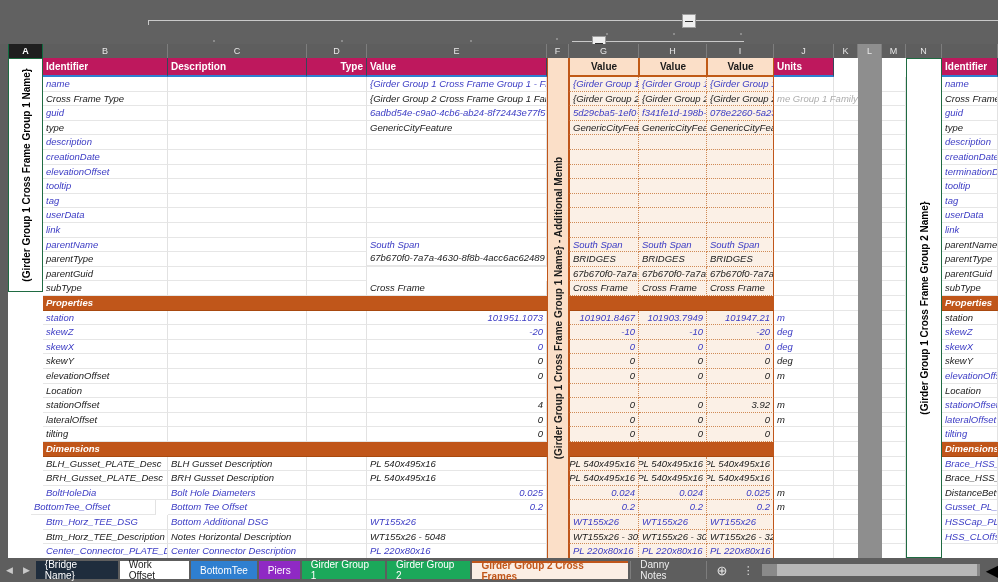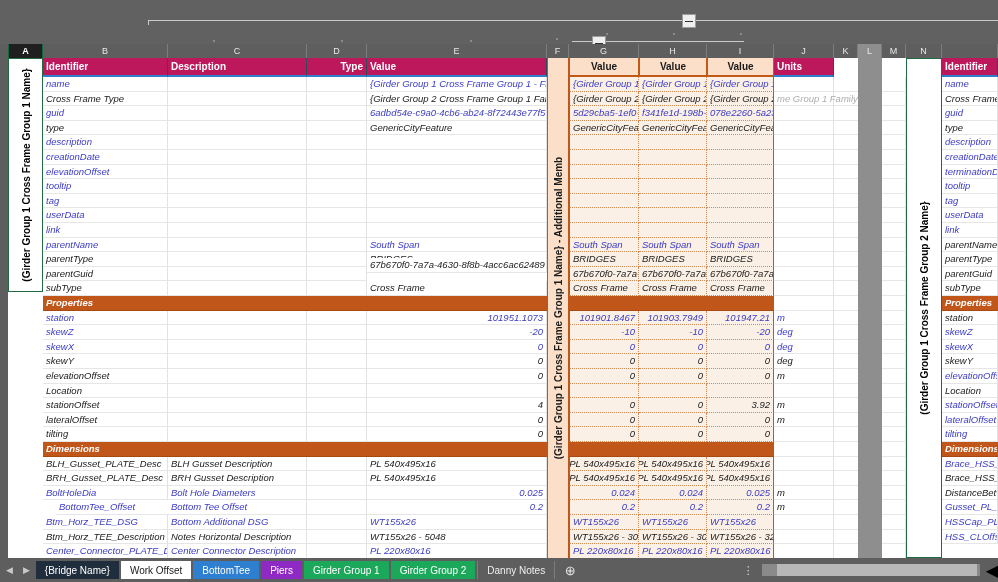--- a/index.html
+++ b/index.html
@@ -270,21 +270,21 @@
         <div class="cell ital" style="left: 299px; top: 194.2px; width: 60px; height: 14.6px;"></div>
         <div class="cell ital" style="left: 359px; top: 194.2px; width: 180px; height: 14.6px;">BRIDGES</div>
         <div class="cell grp ital" style="border-left: 1px solid rgb(192, 86, 26); border-right: 1px dotted rgb(207, 138, 86); position: absolute; left: 561px; top: 194.2px; width: 70px; height: 14.6px;">BRIDGES</div>
         <div class="cell grp ital" style="border-right: 1px dotted rgb(207, 138, 86); position: absolute; left: 631px; top: 194.2px; width: 68px; height: 14.6px;">BRIDGES</div>
         <div class="cell grp ital" style="border-right: 1px solid rgb(192, 86, 26); position: absolute; left: 699px; top: 194.2px; width: 67px; height: 14.6px;">BRIDGES</div>
         <div class="cell ital" style="left: 766px; top: 194.2px; width: 60px; height: 14.6px;"></div>
         <div class="cell" style="left: 826px; top: 194.2px; width: 72px; height: 14.6px;"></div>
         <div class="cell ital" style="left: 35px; top: 208.8px; width: 125px; height: 14.6px;">parentGuid</div>
         <div class="cell ital" style="left: 160px; top: 208.8px; width: 139px; height: 14.6px;"></div>
         <div class="cell ital" style="left: 299px; top: 208.8px; width: 60px; height: 14.6px;"></div>
-        <div class="cell ital" style="left: 359px; top: 200px; width: 180px; height: 14.6px;">67b670f0-7a7a-4630-8f8b-4acc6ac62489</div>
+        <div class="cell ital" style="left: 359px; top: 193px; width: 180px; height: 14.6px;">67b670f0-7a7a-4630-8f8b-4acc6ac62489</div>
         <div class="cell grp ital" style="border-left: 1px solid rgb(192, 86, 26); border-right: 1px dotted rgb(207, 138, 86); position: absolute; left: 561px; top: 208.8px; width: 70px; height: 14.6px;">67b670f0-7a7a-</div>
         <div class="cell grp ital" style="border-right: 1px dotted rgb(207, 138, 86); position: absolute; left: 631px; top: 208.8px; width: 68px; height: 14.6px;">67b670f0-7a7a-</div>
         <div class="cell grp ital" style="border-right: 1px solid rgb(192, 86, 26); position: absolute; left: 699px; top: 208.8px; width: 67px; height: 14.6px;">67b670f0-7a7a-</div>
         <div class="cell ital" style="left: 766px; top: 208.8px; width: 60px; height: 14.6px;"></div>
         <div class="cell" style="left: 826px; top: 208.8px; width: 72px; height: 14.6px;"></div>
         <div class="cell ital" style="left: 35px; top: 223.4px; width: 125px; height: 14.6px;">subType</div>
         <div class="cell ital" style="left: 160px; top: 223.4px; width: 139px; height: 14.6px;"></div>
         <div class="cell ital" style="left: 299px; top: 223.4px; width: 60px; height: 14.6px;"></div>
         <div class="cell ital" style="left: 359px; top: 223.4px; width: 180px; height: 14.6px;">Cross Frame</div>
         <div class="cell grp ital" style="border-left: 1px solid rgb(192, 86, 26); border-right: 1px dotted rgb(207, 138, 86); position: absolute; left: 561px; top: 223.4px; width: 70px; height: 14.6px;">Cross Frame</div>
@@ -405,21 +405,21 @@
         <div class="cell" style="left: 826px; top: 413.2px; width: 72px; height: 14.6px;"></div>
         <div class="cell ital blue" style="left: 35px; top: 427.8px; width: 125px; height: 14.6px;">BoltHoleDia</div>
         <div class="cell ital blue" style="left: 160px; top: 427.8px; width: 139px; height: 14.6px;">Bolt Hole Diameters</div>
         <div class="cell ital blue" style="left: 299px; top: 427.8px; width: 60px; height: 14.6px;"></div>
         <div class="cell ital blue r" style="left: 359px; top: 427.8px; width: 180px; height: 14.6px;">0.025</div>
         <div class="cell grp ital blue r" style="border-left: 1px solid rgb(192, 86, 26); border-right: 1px dotted rgb(207, 138, 86); position: absolute; left: 561px; top: 427.8px; width: 70px; height: 14.6px;">0.024</div>
         <div class="cell grp ital blue r" style="border-right: 1px dotted rgb(207, 138, 86); position: absolute; left: 631px; top: 427.8px; width: 68px; height: 14.6px;">0.024</div>
         <div class="cell grp ital blue r" style="border-right: 1px solid rgb(192, 86, 26); position: absolute; left: 699px; top: 427.8px; width: 67px; height: 14.6px;">0.025</div>
         <div class="cell ital" style="left: 766px; top: 427.8px; width: 60px; height: 14.6px;">m</div>
         <div class="cell" style="left: 826px; top: 427.8px; width: 72px; height: 14.6px;"></div>
-        <div class="cell ital blue" style="left: 48px; top: 442.4px; width: 125px; height: 14.6px;">BottomTee_Offset</div>
+        <div class="cell ital blue" style="left: 23px; top: 442.4px; width: 125px; height: 14.6px;">BottomTee_Offset</div>
         <div class="cell ital blue" style="left: 160px; top: 442.4px; width: 139px; height: 14.6px;">Bottom Tee Offset</div>
         <div class="cell ital blue" style="left: 299px; top: 442.4px; width: 60px; height: 14.6px;"></div>
         <div class="cell ital blue r" style="left: 359px; top: 442.4px; width: 180px; height: 14.6px;">0.2</div>
         <div class="cell grp ital blue r" style="border-left: 1px solid rgb(192, 86, 26); border-right: 1px dotted rgb(207, 138, 86); position: absolute; left: 561px; top: 442.4px; width: 70px; height: 14.6px;">0.2</div>
         <div class="cell grp ital blue r" style="border-right: 1px dotted rgb(207, 138, 86); position: absolute; left: 631px; top: 442.4px; width: 68px; height: 14.6px;">0.2</div>
         <div class="cell grp ital blue r" style="border-right: 1px solid rgb(192, 86, 26); position: absolute; left: 699px; top: 442.4px; width: 67px; height: 14.6px;">0.2</div>
         <div class="cell ital" style="left: 766px; top: 442.4px; width: 60px; height: 14.6px;">m</div>
         <div class="cell" style="left: 826px; top: 442.4px; width: 72px; height: 14.6px;"></div>
         <div class="cell ital blue" style="left: 35px; top: 457px; width: 125px; height: 14.6px;">Btm_Horz_TEE_DSG</div>
         <div class="cell ital blue" style="left: 160px; top: 457px; width: 139px; height: 14.6px;">Bottom Additional DSG</div>
@@ -504,20 +504,21 @@
       <span class="navarrow">◀</span>
       <span class="navarrow">▶</span>
     </div>
     <div id="tabs" style="display:flex;align-items:flex-end;">
         <div class="tab dark">{Bridge Name}</div>
         <div class="tab white">Work Offset</div>
         <div class="tab blue">BottomTee</div>
         <div class="tab purple">Piers</div>
         <div class="tab green">Girder Group 1</div>
         <div class="tab green">Girder Group 2</div>
+        <div class="tab active">Girder Group 2 Cross Frames</div>
         <div class="tab plain">Danny Notes</div>
       </div>
     <div class="addsheet">⊕</div>
     <div class="tabmenu">
       <span class="dots">⋮</span>
       <div class="hs-wrap">
         <div class="hscroll">
           <div class="thumb"></div>
         </div>
         <div class="lbtn" style="left:0;">◀</div>

